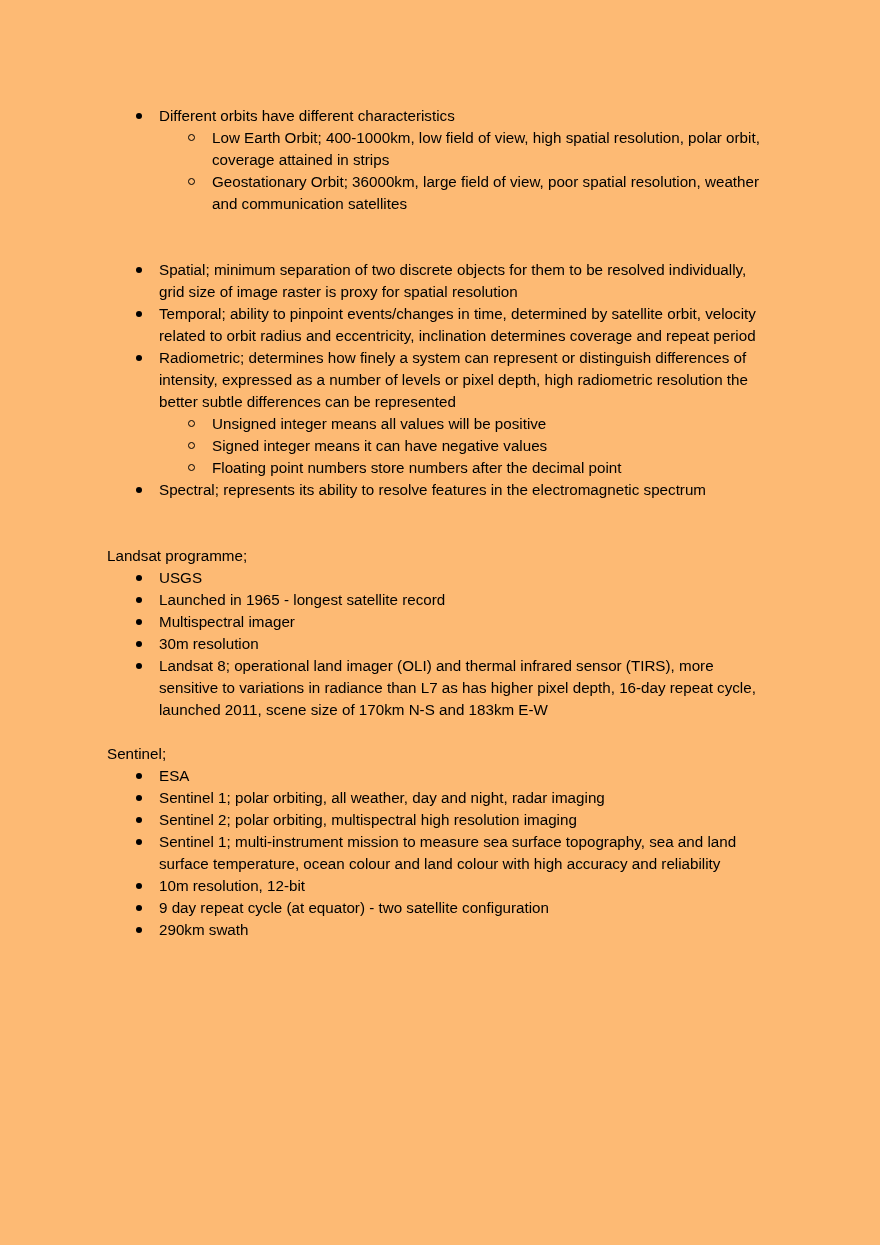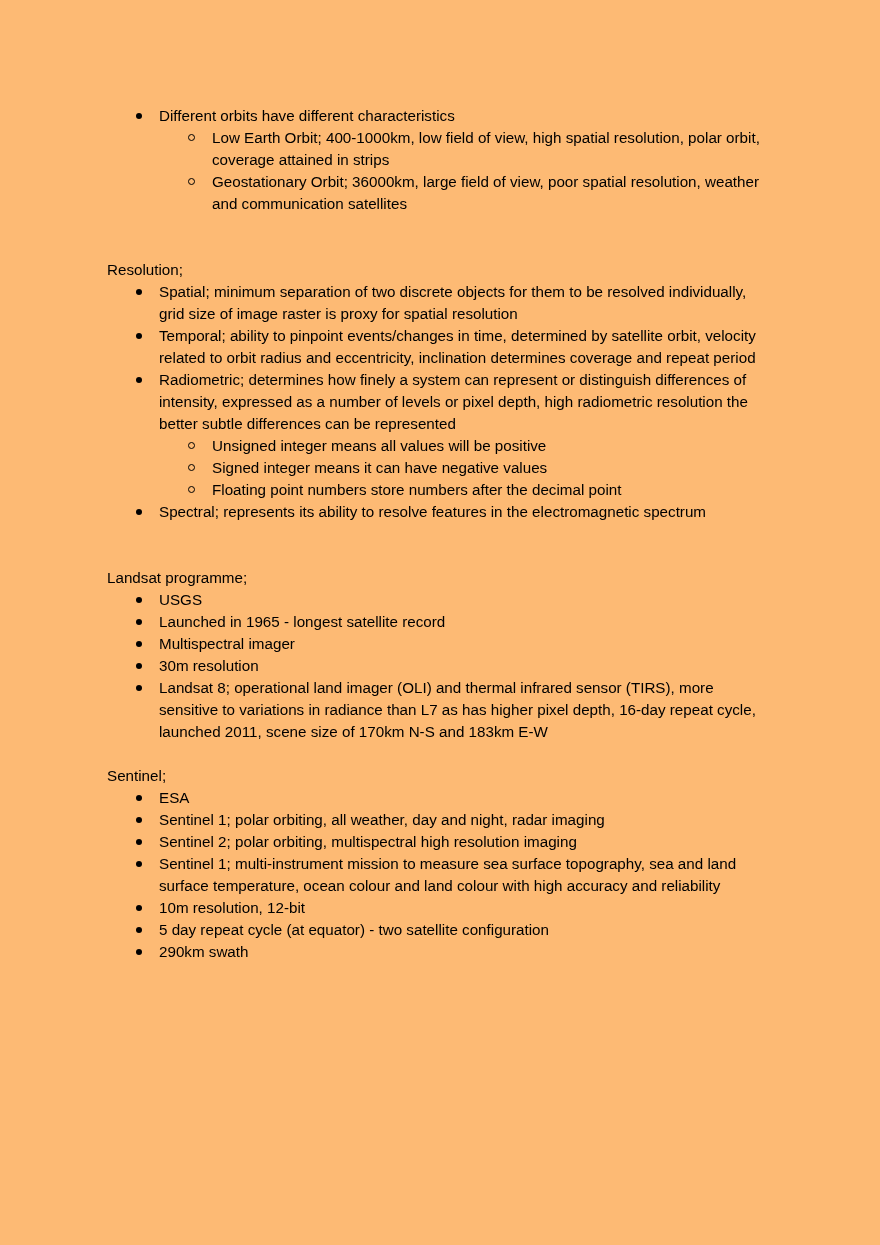--- a/index.html
+++ b/index.html
@@ -138,21 +138,20 @@
             <li class="bullet2">
               <span class="marker"><span class="circle"></span></span>
               <span class="li-text">Geostationary Orbit; 36000km, large field of view, poor spatial resolution, weather and communication satellites</span>
             </li>
           </ul>
         </li>
       </ul>
     </div>
 
     <div class="section gap-large">
-      <p class="section-heading">Resolution;</p>
       <ul class="level1">
         <li class="bullet1">
           <span class="marker"><span class="disc"></span></span>
           <span class="li-text">Spatial; minimum separation of two discrete objects for them to be resolved individually, grid size of image raster is proxy for spatial resolution</span>
         </li>
         <li class="bullet1">
           <span class="marker"><span class="disc"></span></span>
           <span class="li-text">Temporal; ability to pinpoint events/changes in time, determined by satellite orbit, velocity related to orbit radius and eccentricity, inclination determines coverage and repeat period</span>
         </li>
         <li class="bullet1">
@@ -224,21 +223,21 @@
         <li class="bullet1">
           <span class="marker"><span class="disc"></span></span>
           <span class="li-text">Sentinel 1; multi-instrument mission to measure sea surface topography, sea and land surface temperature, ocean colour and land colour with high accuracy and reliability</span>
         </li>
         <li class="bullet1">
           <span class="marker"><span class="disc"></span></span>
           <span class="li-text">10m resolution, 12-bit</span>
         </li>
         <li class="bullet1">
           <span class="marker"><span class="disc"></span></span>
-          <span class="li-text">5 day repeat cycle (at equator) - two satellite configuration</span>
+          <span class="li-text">9 day repeat cycle (at equator) - two satellite configuration</span>
         </li>
         <li class="bullet1">
           <span class="marker"><span class="disc"></span></span>
           <span class="li-text">290km swath</span>
         </li>
       </ul>
     </div>
 
 
   </div>

